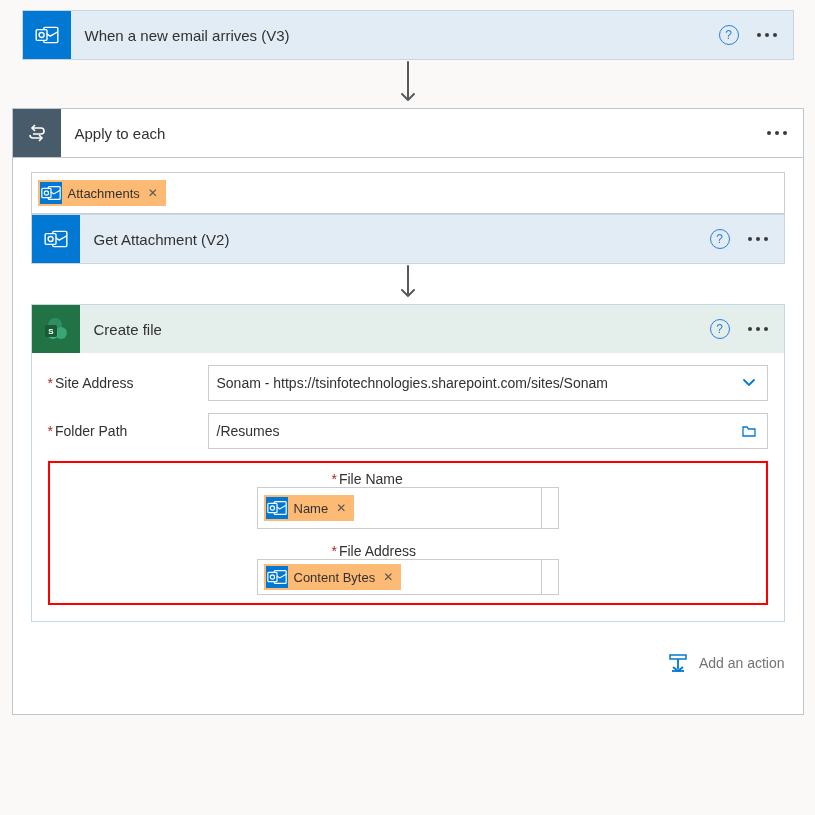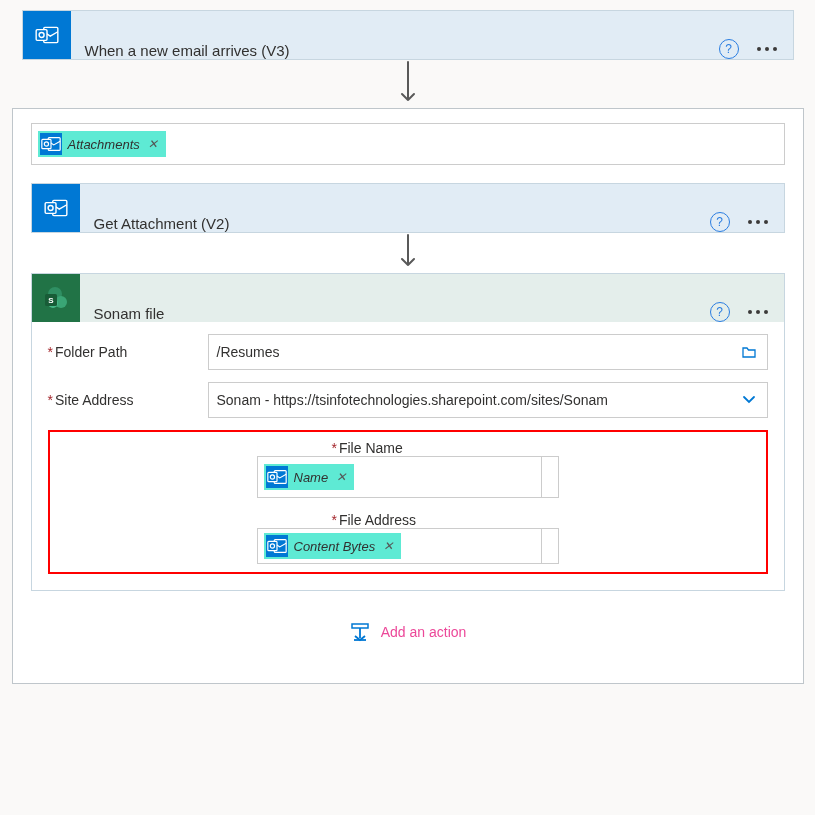--- a/index.html
+++ b/index.html
@@ -22,21 +22,21 @@
   }
   .card-outlook {
     width: 770px;
   }
   .card-apply {
     width: 790px;
     border: 1px solid #bfc6cb;
   }
   .card-header {
     display: flex;
-    align-items: flex-end;
+    align-items: center;
     height: 48px;
   }
   .hdr-outlook {
     background: #e1ecf5;
   }
   .hdr-control {
     background: #ffffff;
     border-bottom: 1px solid #bfc6cb;
   }
   .hdr-sharepoint {
@@ -108,46 +108,44 @@
     border: 1px solid #ccc;
     padding: 5px 6px;
     display: flex;
     align-items: center;
     min-height: 30px;
     background: #fff;
   }
   .token {
     display: inline-flex;
     align-items: center;
-    background: #5eead4;
+    background: #fdba74;
     padding: 2px 6px 2px 2px;
     gap: 6px;
     font-size: 13px;
-    font-style: italic;
   }
   .token .tk-ico {
     width: 22px;
     height: 22px;
     background: #0078d4;
     display: inline-flex;
     align-items: center;
     justify-content: center;
   }
   .token .tx {
     color: #323130;
   }
   .token .x {
     font-size: 12px;
     color: #555;
     cursor: pointer;
     padding: 0 2px;
   }
   
   .nested-card {
-    margin-top: 18px;
   }
   
   .form-area {
     padding: 12px 16px 16px 16px;
     background: #fff;
   }
   .form-row {
     display: flex;
     align-items: center;
     margin-bottom: 12px;
@@ -198,25 +196,25 @@
     flex: 0 0 271px;
     border-right: none;
   }
   .highlight-box .input-cell.rest {
     flex: 1;
     border-left: 1px solid #ccc;
   }
   
   .add-action {
     display: flex;
-    justify-content: center;
+    justify-content: flex-end;
     align-items: center;
     gap: 10px;
     padding: 30px 0 22px 0;
-    color: #ec4899;
+    color: #737373;
     font-size: 14px;
     cursor: pointer;
   }
   .add-action svg { display: block; }
   
   .ic16 { width: 16px; height: 16px; }
   .ic22 svg { width: 22px; height: 22px; }
 </style>
 </head>
 <body>
@@ -245,20 +243,40 @@
     </div>
   </div>
 
   <div class="arrow">
     <svg width="20" height="48" viewBox="0 0 20 48">
       <path d="M10 2 L10 40 M10 40 L4 34 M10 40 L16 34" stroke="#595959" stroke-width="2" fill="none" stroke-linecap="round"></path>
     </svg>
   </div>
 
   <div class="card card-apply">
+    <div class="card-header hdr-control">
+      <div class="icon-sq icon-control">
+        <svg width="24" height="24" viewBox="0 0 24 24" fill="none">
+          <path d="M7 7h9a3 3 0 0 1 0 6H8" stroke="#fff" stroke-width="1.6"></path>
+          <path d="M10 4l-3 3 3 3" stroke="#fff" stroke-width="1.6"></path>
+          <path d="M17 17H8a3 3 0 0 1 0-6h1" stroke="#fff" stroke-width="1.6" opacity="0.0"></path>
+          <path d="M8 13h9" stroke="#fff" stroke-width="0"></path>
+          <path d="M14 20l3-3-3-3" stroke="#fff" stroke-width="1.6"></path>
+          <path d="M17 17H8a3 3 0 0 1-3-3" stroke="#fff" stroke-width="1.6"></path>
+        </svg>
+      </div>
+      <div class="hdr-title">Apply to each</div>
+      <div class="hdr-actions">
+        <div class="dots">
+            <span></span>
+            <span></span>
+            <span></span>
+          </div>
+      </div>
+    </div>
 
     <div class="apply-body">
       <div class="token-field">
         <span class="token">
           <span class="tk-ico ic22">
             <svg viewBox="0 0 24 24" fill="none">
               <rect x="9" y="5" width="13" height="14" rx="1" stroke="#fff" stroke-width="1.3"></rect>
               <path d="M9 9l6 4 7-4" stroke="#fff" stroke-width="1.3"></path>
               <rect x="2" y="7" width="10" height="10" rx="1" fill="#0078d4" stroke="#fff" stroke-width="1.3"></rect>
               <circle cx="7" cy="12" r="2.3" stroke="#fff" stroke-width="1.3"></circle>
@@ -301,56 +319,56 @@
         <div class="card-header hdr-sharepoint">
           <div class="icon-sq icon-sp">
             <svg width="30" height="30" viewBox="0 0 30 30">
               <circle cx="14" cy="11" r="7" fill="#2f8f63"></circle>
               <circle cx="20" cy="19" r="6" fill="#3aa575"></circle>
               <circle cx="12" cy="20" r="5" fill="#46b888"></circle>
               <rect x="4" y="11" width="12" height="12" rx="1.5" fill="#185c37"></rect>
               <text x="10" y="20" text-anchor="middle" font-size="8" font-weight="bold" fill="#fff">S</text>
             </svg>
           </div>
-          <div class="hdr-title">Sonam file</div>
+          <div class="hdr-title">Create file</div>
           <div class="hdr-actions">
             <div class="help-icon">?</div>
             <div class="dots">
                 <span></span>
                 <span></span>
                 <span></span>
               </div>
           </div>
         </div>
 
         <div class="form-area">
+
+          <div class="form-row">
+            <div class="form-label">
+              <span class="ast">*</span><span>Site Address</span>
+            </div>
+            <div class="input-cell">
+              <span>Sonam - https://tsinfotechnologies.sharepoint.com/sites/Sonam</span>
+              <span class="chev">
+                <svg class="ic16" viewBox="0 0 16 16">
+                    <path d="M3 6l5 5 5-5" stroke="#0078d4" stroke-width="1.8" fill="none" stroke-linecap="round"></path>
+                  </svg>
+              </span>
+            </div>
+          </div>
 
           <div class="form-row">
             <div class="form-label">
               <span class="ast">*</span><span>Folder Path</span>
             </div>
             <div class="input-cell">
               <span>/Resumes</span>
               <span class="folder">
                 <svg class="ic16" viewBox="0 0 16 16">
                     <path d="M2 4h4l1.5 2H14v7H2z" stroke="#0078d4" stroke-width="1.3" fill="none"></path>
-                  </svg>
-              </span>
-            </div>
-          </div>
-
-          <div class="form-row">
-            <div class="form-label">
-              <span class="ast">*</span><span>Site Address</span>
-            </div>
-            <div class="input-cell">
-              <span>Sonam - https://tsinfotechnologies.sharepoint.com/sites/Sonam</span>
-              <span class="chev">
-                <svg class="ic16" viewBox="0 0 16 16">
-                    <path d="M3 6l5 5 5-5" stroke="#0078d4" stroke-width="1.8" fill="none" stroke-linecap="round"></path>
                   </svg>
               </span>
             </div>
           </div>
 
           <div class="highlight-box">
 
             <div class="form-row">
               <div class="form-label">
                 <span class="ast">*</span><span>File Name</span>

